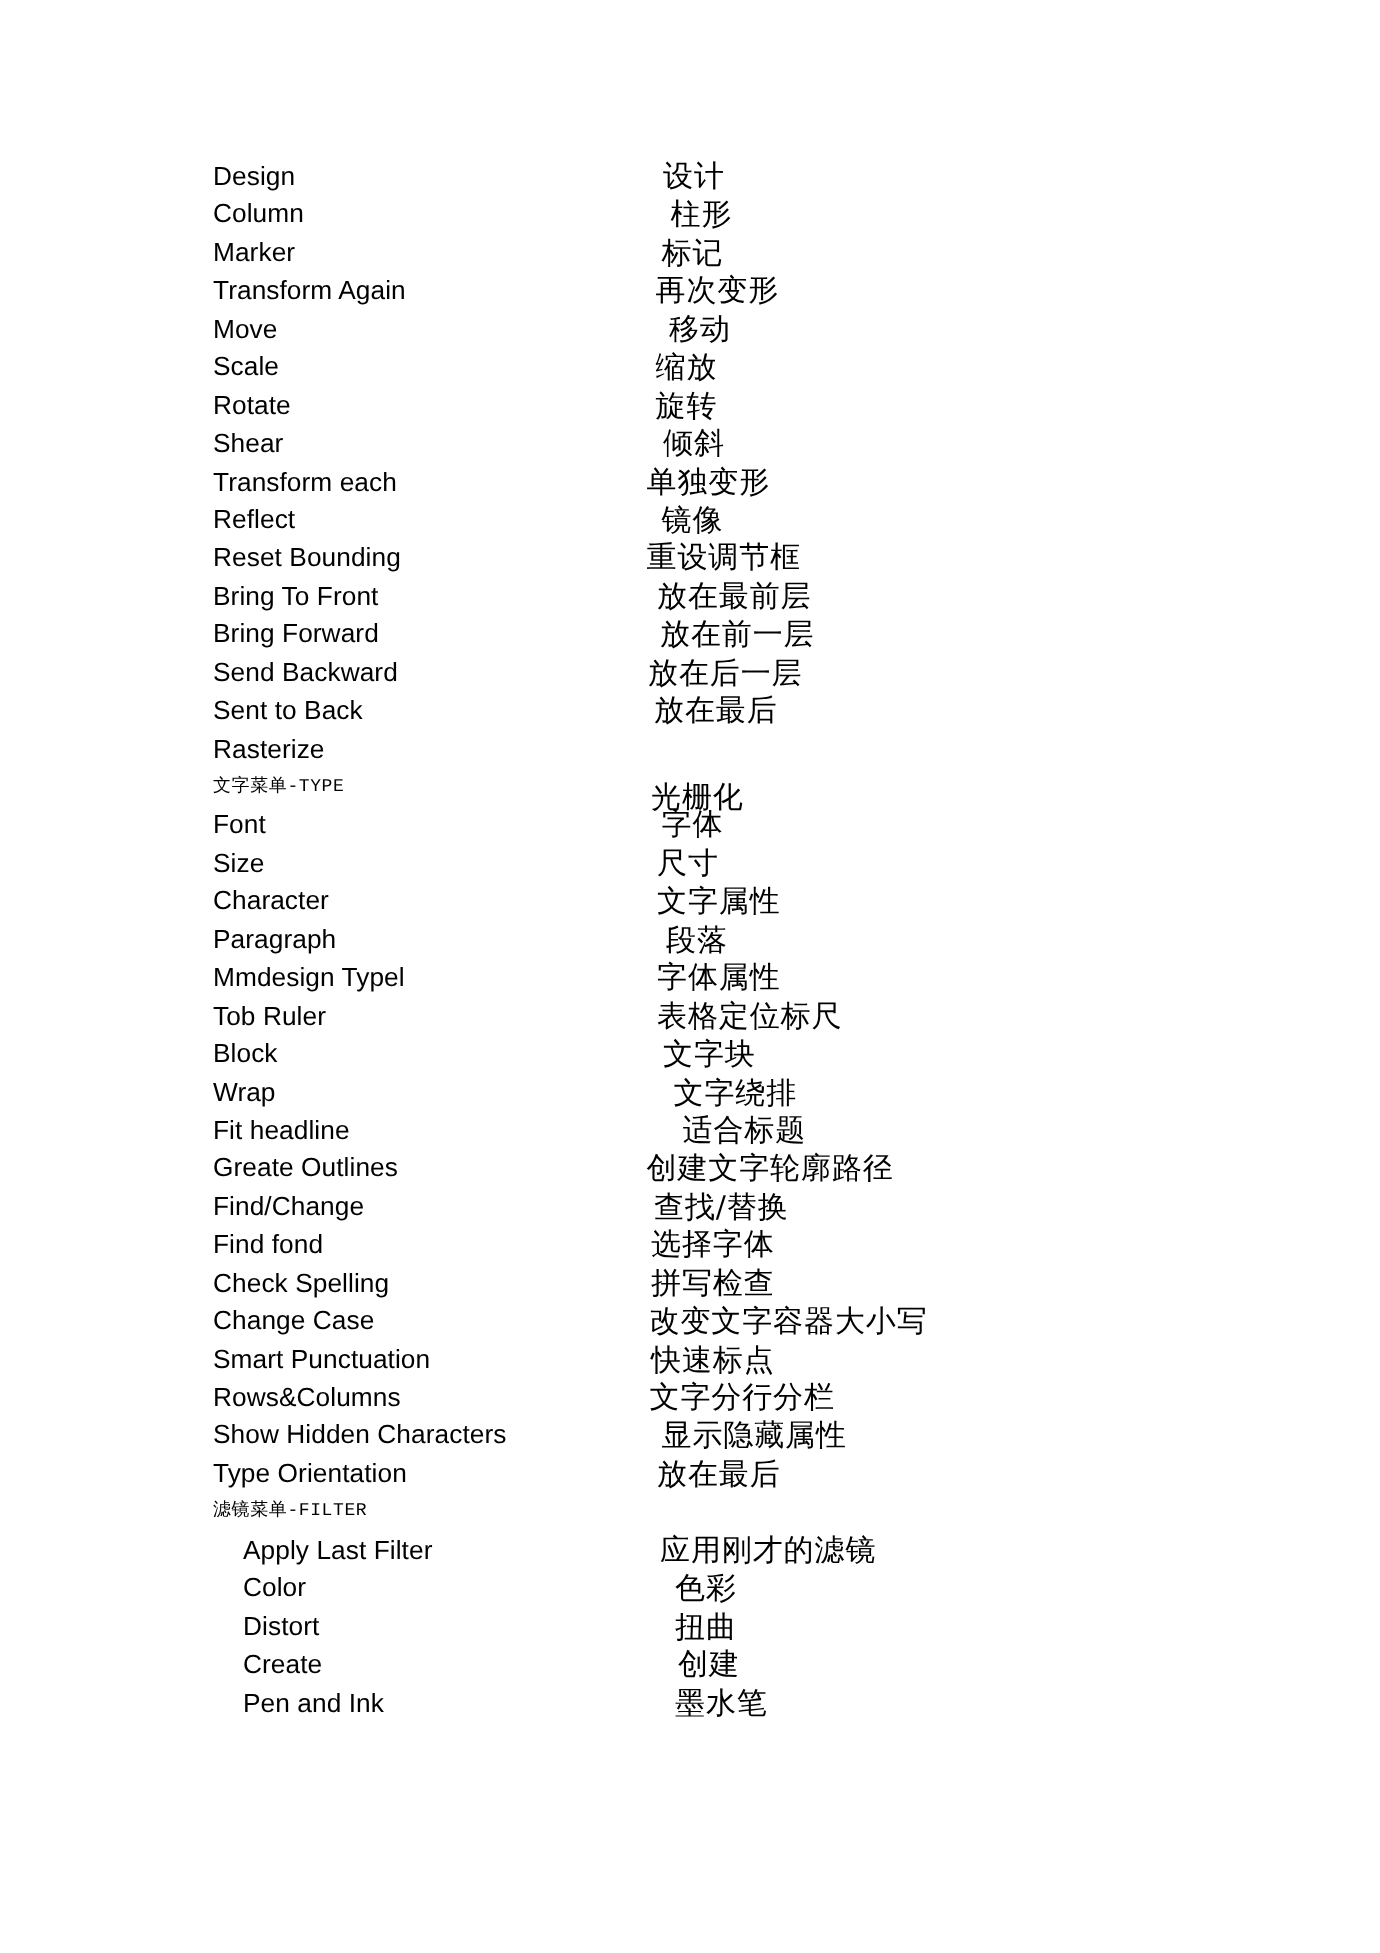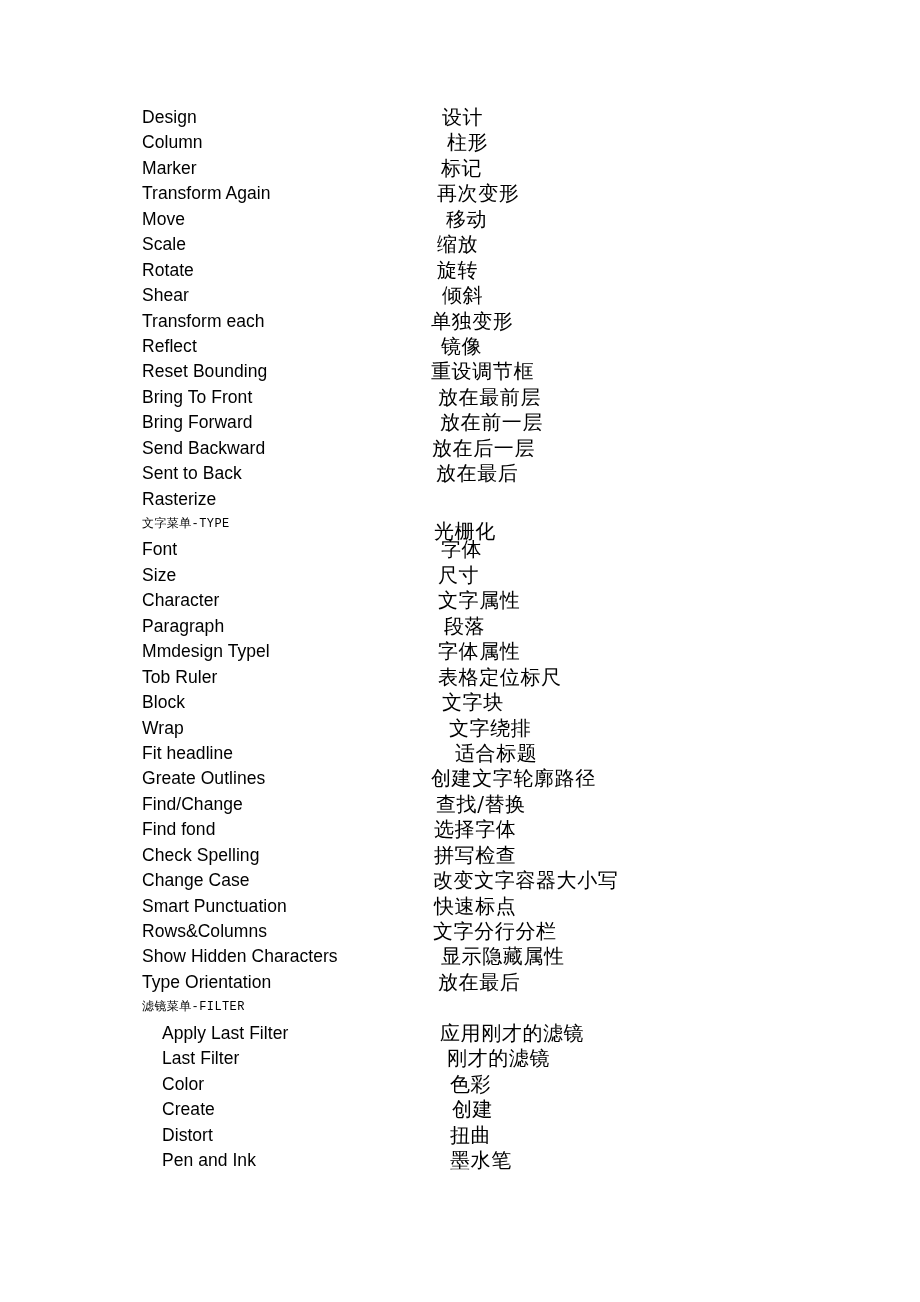--- a/index.html
+++ b/index.html
@@ -204,33 +204,29 @@
         <span class="gloss" style="left: 434px;">放在最后</span>
       </div>
       <div class="row">
         <span class="term term-cjk">滤镜菜单-FILTER</span>
       </div>
       <div class="row indent">
         <span class="term">Apply Last Filter</span>
         <span class="gloss" style="left: 436px;">应用刚才的滤镜</span>
       </div>
       <div class="row indent">
-        <span class="term">Last Filter</span>
-        <span class="gloss" style="left: 443px;">刚才的滤镜</span>
-      </div>
-      <div class="row indent">
         <span class="term">Color</span>
         <span class="gloss" style="left: 446px;">色彩</span>
       </div>
       <div class="row indent">
+        <span class="term">Distort</span>
+        <span class="gloss" style="left: 446px;">扭曲</span>
+      </div>
+      <div class="row indent">
         <span class="term">Create</span>
         <span class="gloss" style="left: 448px;">创建</span>
-      </div>
-      <div class="row indent">
-        <span class="term">Distort</span>
-        <span class="gloss" style="left: 446px;">扭曲</span>
       </div>
       <div class="row indent">
         <span class="term">Pen and Ink</span>
         <span class="gloss" style="left: 446px;">墨水笔</span>
       </div>
     </div>
 </div>
 
 </body></html>

